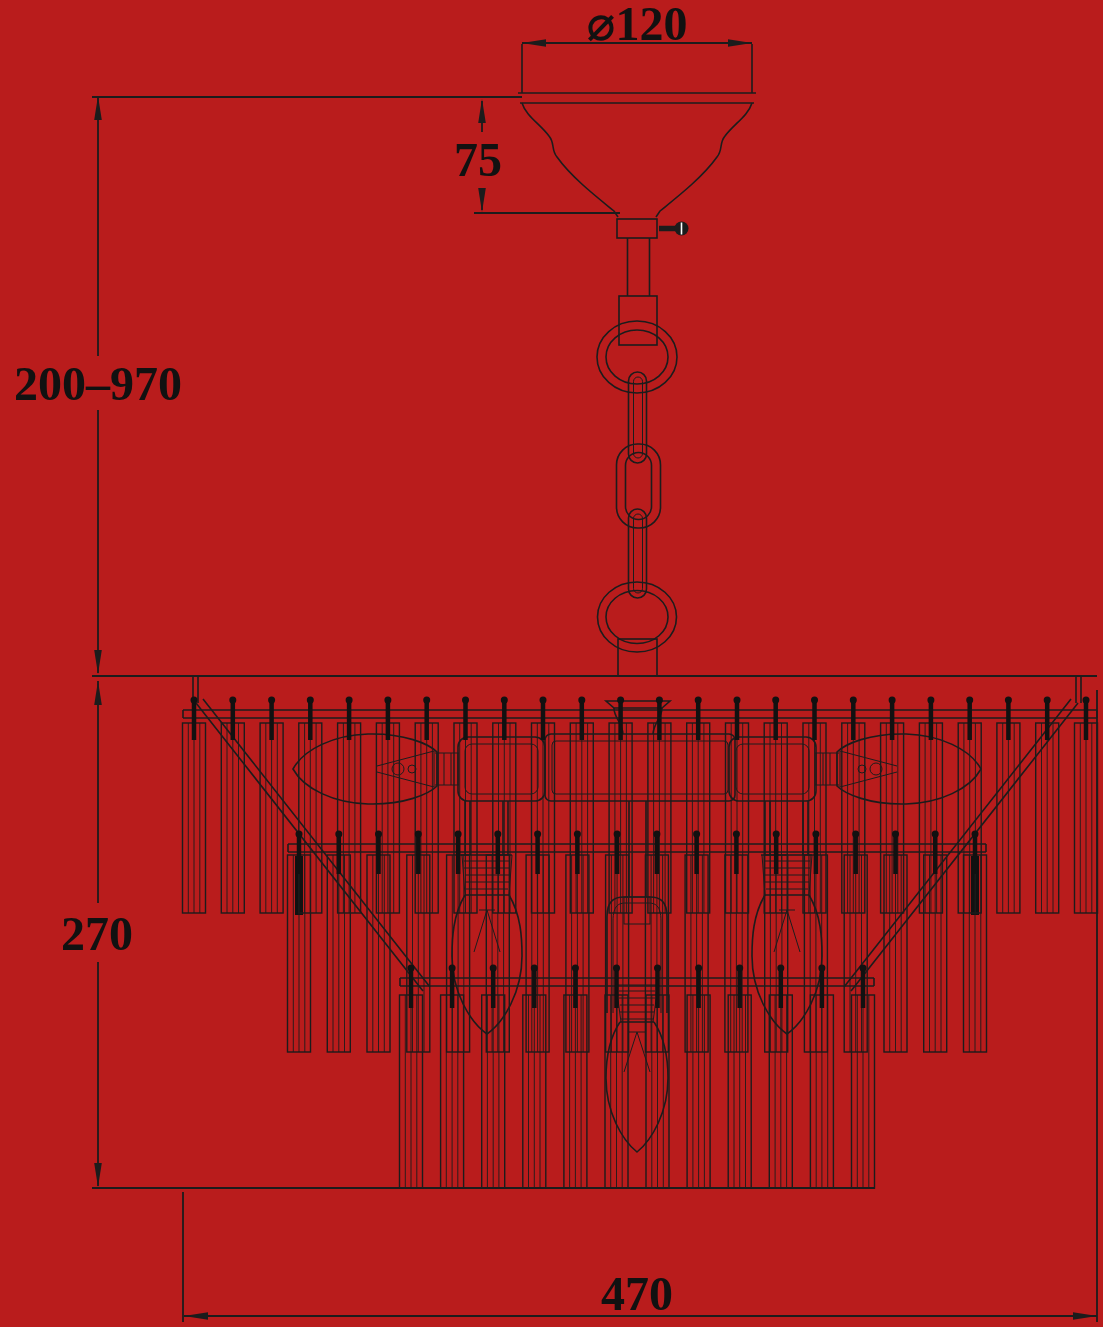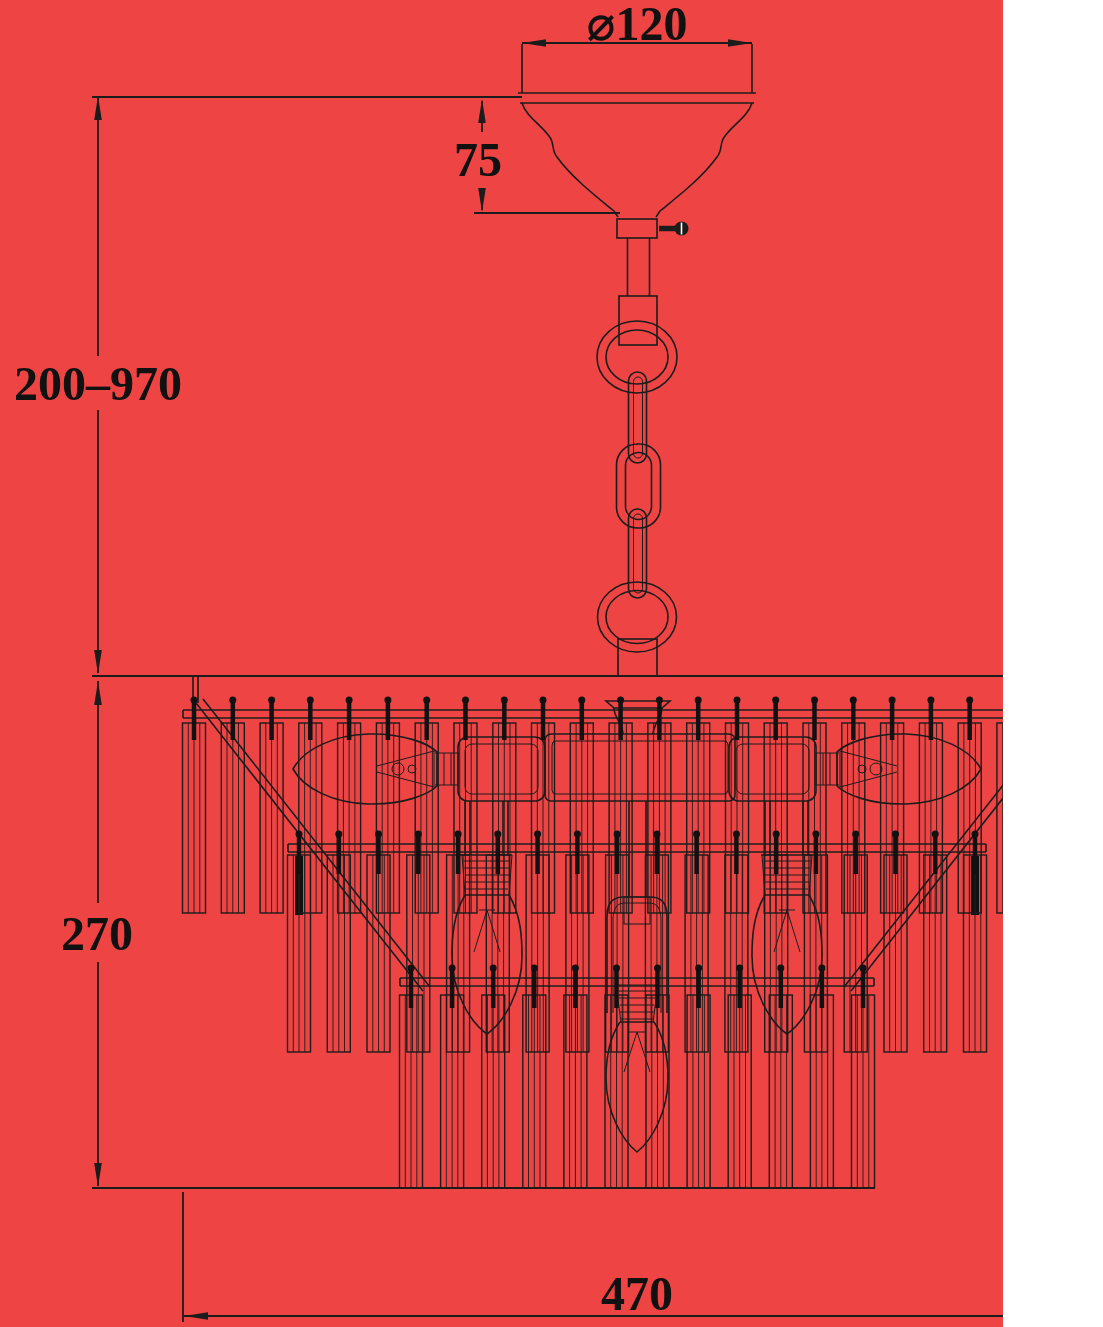--- a/index.html
+++ b/index.html
@@ -1,16 +1,16 @@
 <!DOCTYPE html>
 <html><head>
 <meta charset="utf-8">
 <style>
   html,body{margin:0;padding:0;background:#ffffff;}
-  .stage{position:relative;width:1003px;height:1327px;background:#ef4444;overflow:hidden;
+  .stage{position:relative;width:1103px;height:1327px;background:#b91c1c;overflow:hidden;
          font-family:"Liberation Serif","DejaVu Serif",serif;}
   svg{position:absolute;left:0;top:0;}
   .ln{stroke:#1c1c1c;fill:none;stroke-width:1.6;stroke-linecap:butt;}
   .thin{stroke:#1c1c1c;fill:none;stroke-width:1;}
   .dim{stroke:#1c1c1c;fill:none;stroke-width:1.8;}
   .arr{fill:#1c1c1c;stroke:none;}
   .dim-text{font-family:"Liberation Serif","DejaVu Sans",serif;font-weight:bold;
             font-size:48px;fill:#111;}
   .pin{stroke:#111;stroke-width:4.5;fill:none;}
   .ball{fill:#111;stroke:none;}

